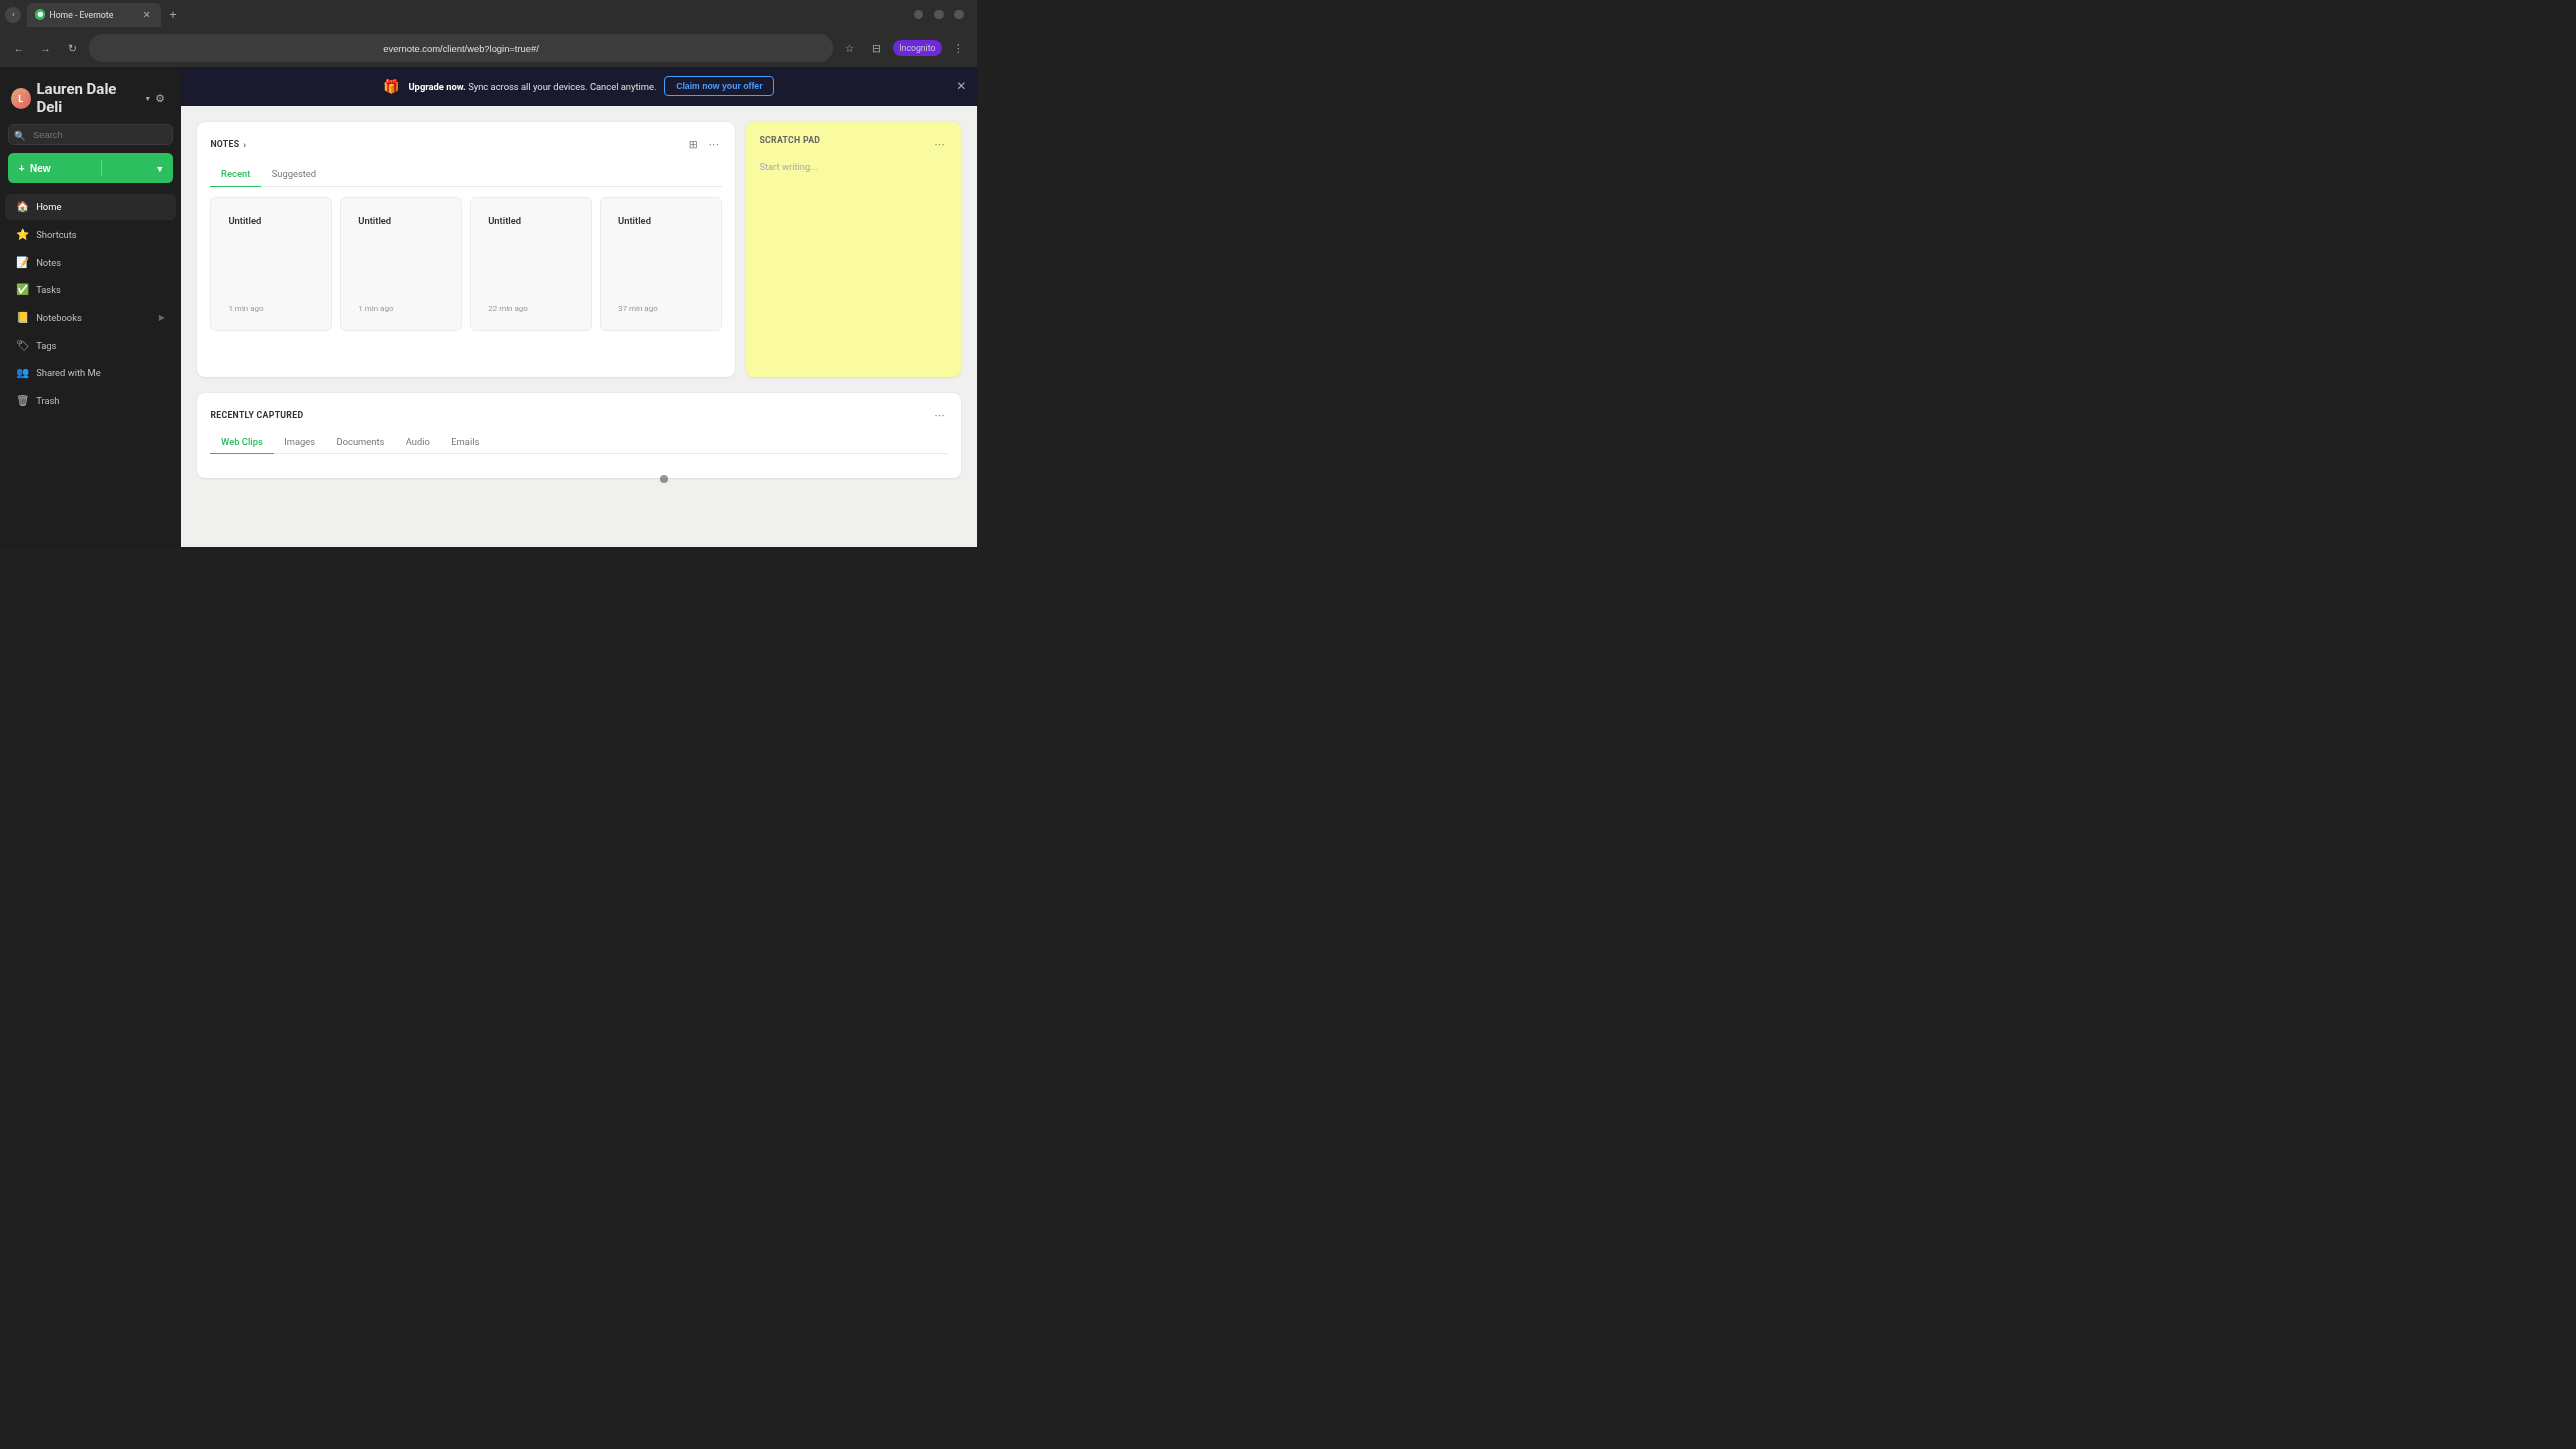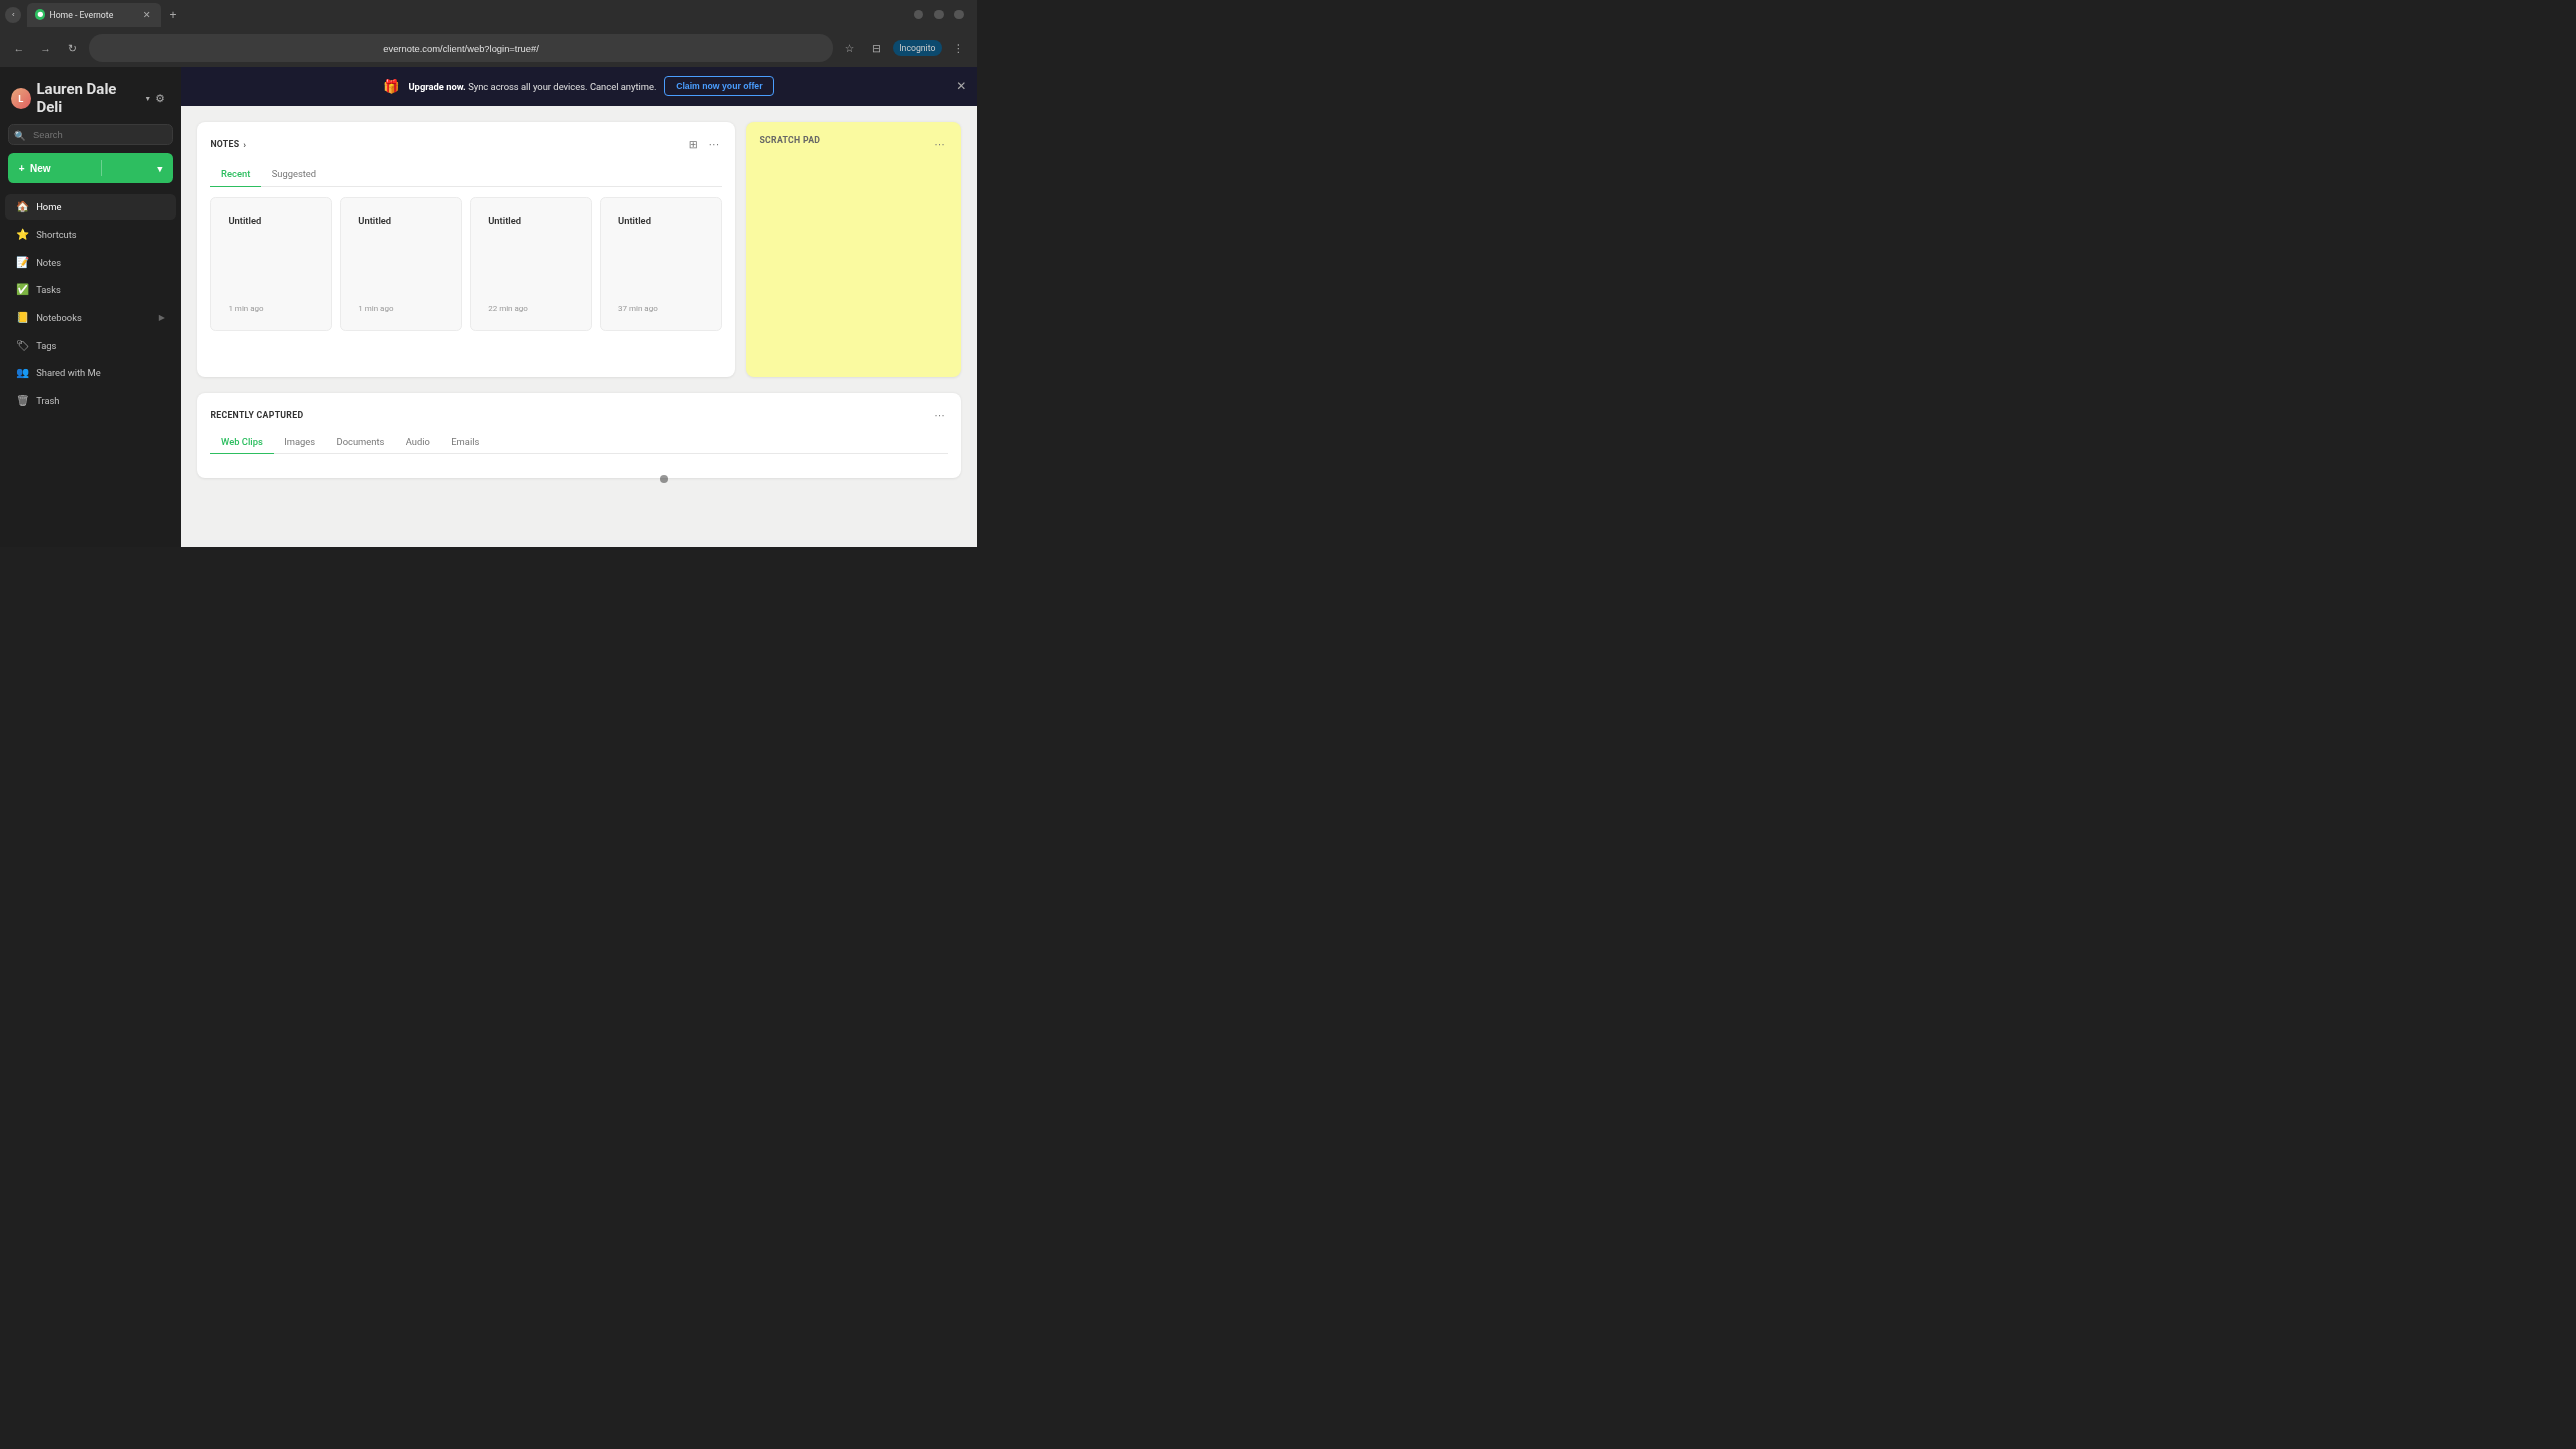--- a/index.html
+++ b/index.html
@@ -18,21 +18,21 @@
     .window-controls { margin-left: auto; display: flex; gap: 10.7px; padding-right: 8px; }
     .win-btn { width: 9.4px; height: 9.4px; border-radius: 50%; border: none; cursor: pointer; }
     .win-min { background: #555; }
     .win-max { background: #555; }
     .win-close { background: #555; }
 
     .nav-bar { display: flex; align-items: center; height: 38px; padding: 0 8px; gap: 5.4px; background: #2d2d2d; }
     .nav-btn { width: 21.5px; height: 21.5px; border: none; background: transparent; color: #aaa; font-size: 10.7px; cursor: pointer; border-radius: 50%; display: flex; align-items: center; justify-content: center; }
     .address-bar { flex: 1; height: 28px; background: #3c3c3c; border: none; border-radius: 13.4px; color: #e0e0e0; font-size: 9.4px; padding: 0 10.7px; outline: none; text-align: center; }
     .nav-right { display: flex; align-items: center; gap: 5.4px; color: #aaa; font-size: 9.4px; }
-    .incognito-badge { background: #0c4a6e; padding: 2.7px 6.7px; border-radius: 8px; font-size: 8.7px; color: #ccc; }
+    .incognito-badge { background: #6d28d9; padding: 2.7px 6.7px; border-radius: 8px; font-size: 8.7px; color: #ccc; }
 
     
     .app { display: flex; height: calc(100vh - 67px); background: #1e1e1e; }
 
     
     .sidebar { width: 181px; background: #1e1e1e; display: flex; flex-direction: column; padding: 8px 0; flex-shrink: 0; }
     .sidebar-header { display: flex; align-items: center; justify-content: space-between; padding: 5.4px 10.7px 8px; }
     .user-info { display: flex; align-items: center; gap: 5.4px; cursor: pointer; }
     .avatar { width: 21.5px; height: 21.5px; border-radius: 50%; background: linear-gradient(135deg, #e8a87c, #e06060); display: flex; align-items: center; justify-content: center; color: white; font-size: 9.4px; font-weight: bold; }
     .username { color: #e0e0e0; font-size: 15px; font-weight: 700; }
@@ -287,20 +287,21 @@
               <div class="note-time">37 min ago</div>
             </div>
           </div>
         </div>
 
         <div class="scratch-pad">
           <div class="scratch-title">
             <span>SCRATCH PAD</span>
             <button class="widget-action-btn">···</button>
           </div>
+          <div class="scratch-content">Start writing...</div>
         </div>
 
       </div>
 
       <div class="captured-widget">
         <div class="captured-header">
           <span class="captured-title">RECENTLY CAPTURED</span>
           <button class="widget-action-btn">···</button>
         </div>
         <div class="captured-tabs">

